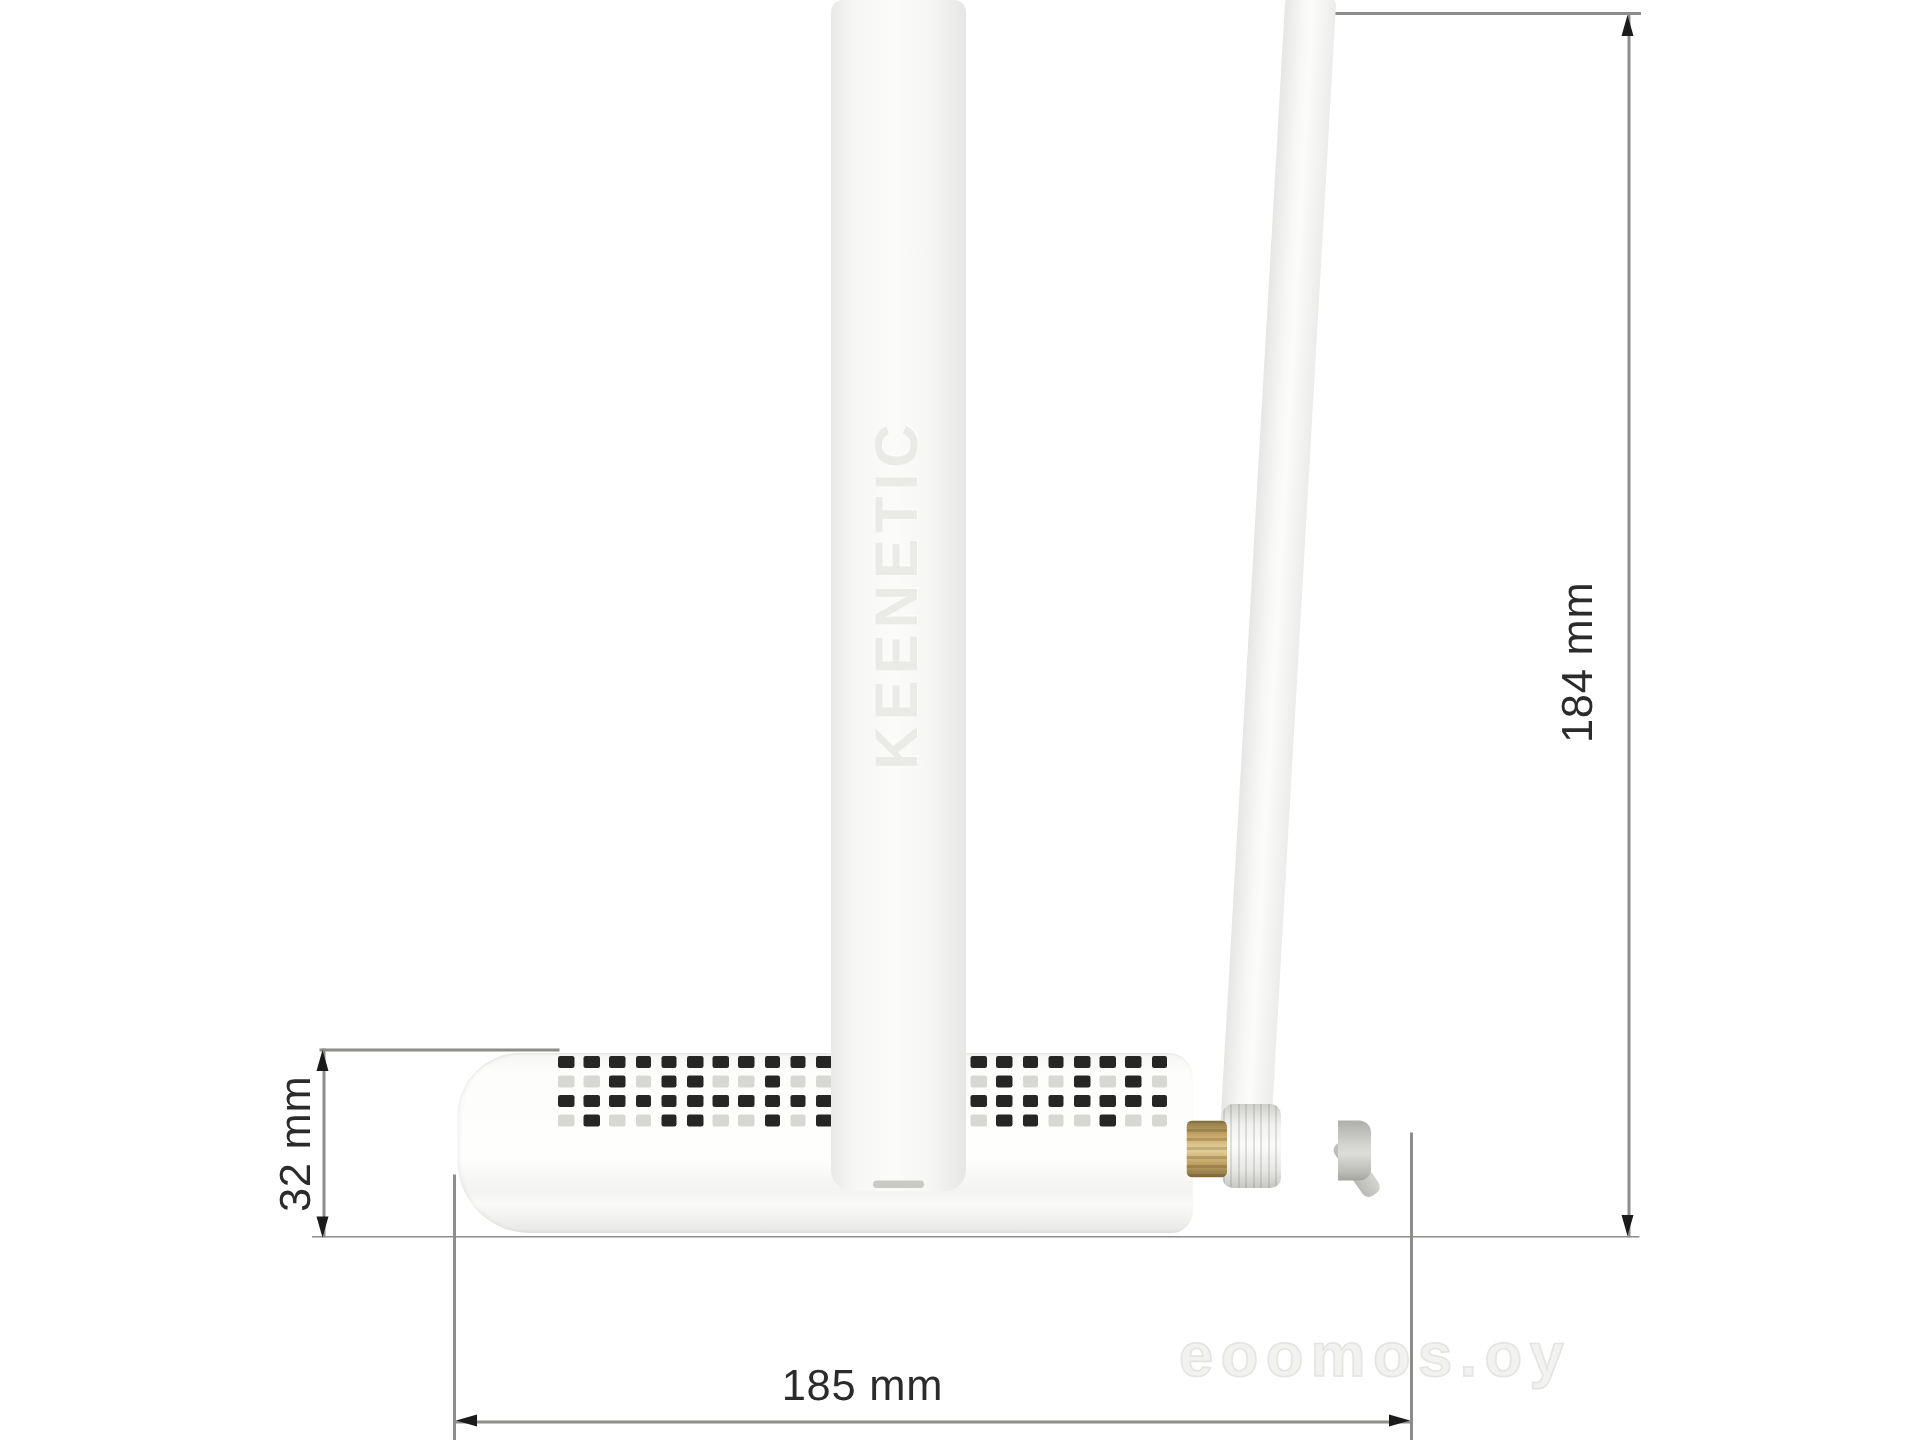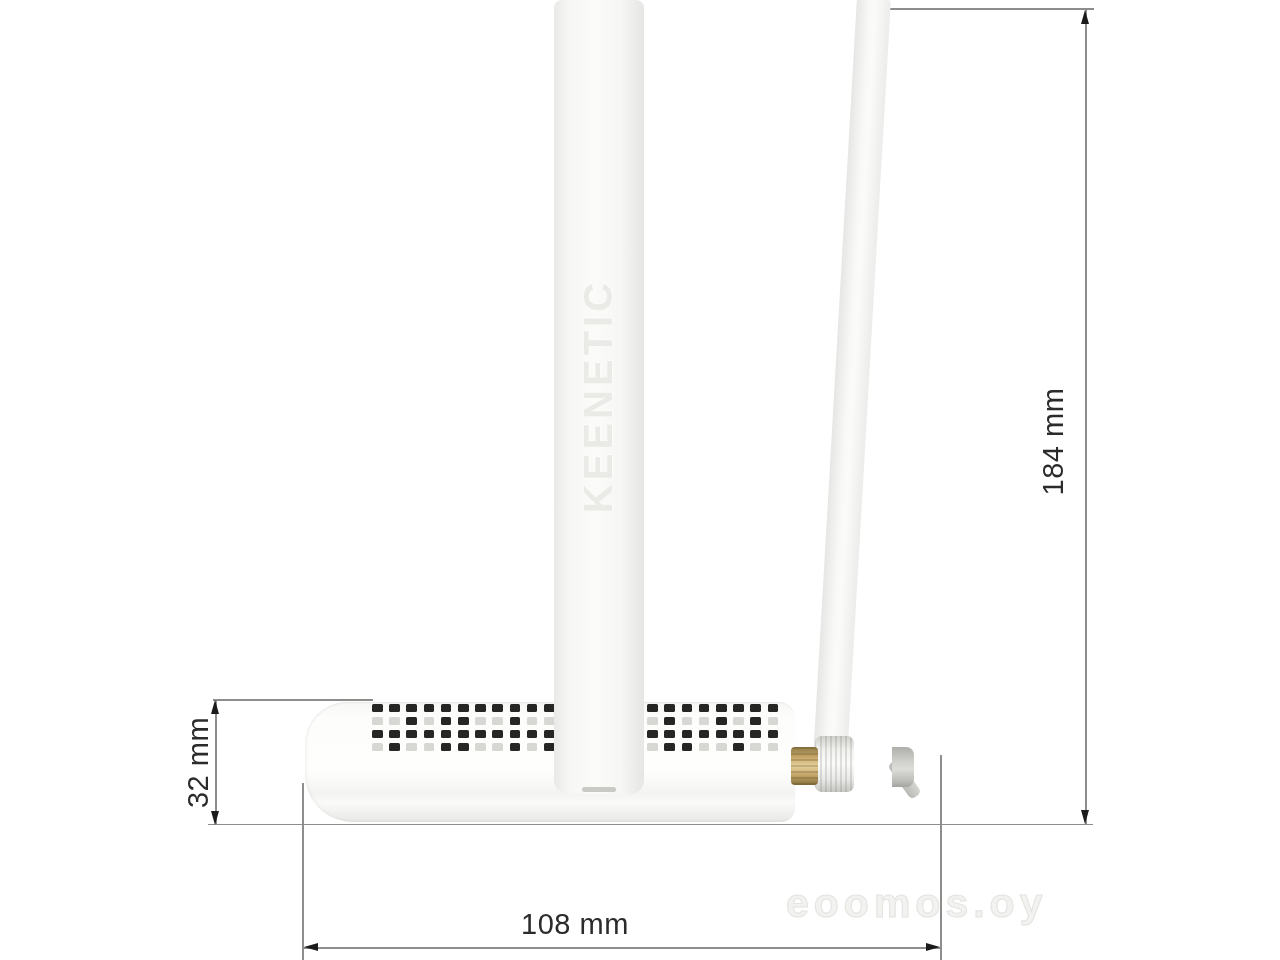--- a/index.html
+++ b/index.html
@@ -96,21 +96,21 @@
 <div class="canvas">
 
   <div class="watermark">eoomos.oy</div>
 
   <div>
     <div class="line" style="left:302px;top:783px;width:1.5px;height:177px;"></div>
     <div class="line" style="left:940px;top:755px;width:1.5px;height:205px;"></div>
     <div class="line" style="left:303px;top:947px;width:638px;height:1.5px;"></div>
     <div class="arr arr-left" style="left:304px;top:943px;"></div>
     <div class="arr arr-right" style="left:926px;top:943px;"></div>
-    <div class="dim-label" style="left:515px;top:908px;width:120px;">108 mm</div>
+    <div class="dim-label" style="left:515px;top:908px;width:120px;">185 mm</div>
   </div>
 
   <div>
     <div class="line" style="left:889px;top:8px;width:205px;height:1.5px;"></div>
     <div class="line" style="left:208px;top:823.5px;width:885px;height:1.5px;"></div>
     <div class="line" style="left:1085px;top:9px;width:1.5px;height:816px;"></div>
     <div class="arr arr-up" style="left:1081px;top:10px;"></div>
     <div class="arr arr-down" style="left:1081px;top:810px;"></div>
     <div class="dim-label rot" style="left:993px;top:425px;width:120px;">184 mm</div>
   </div>

